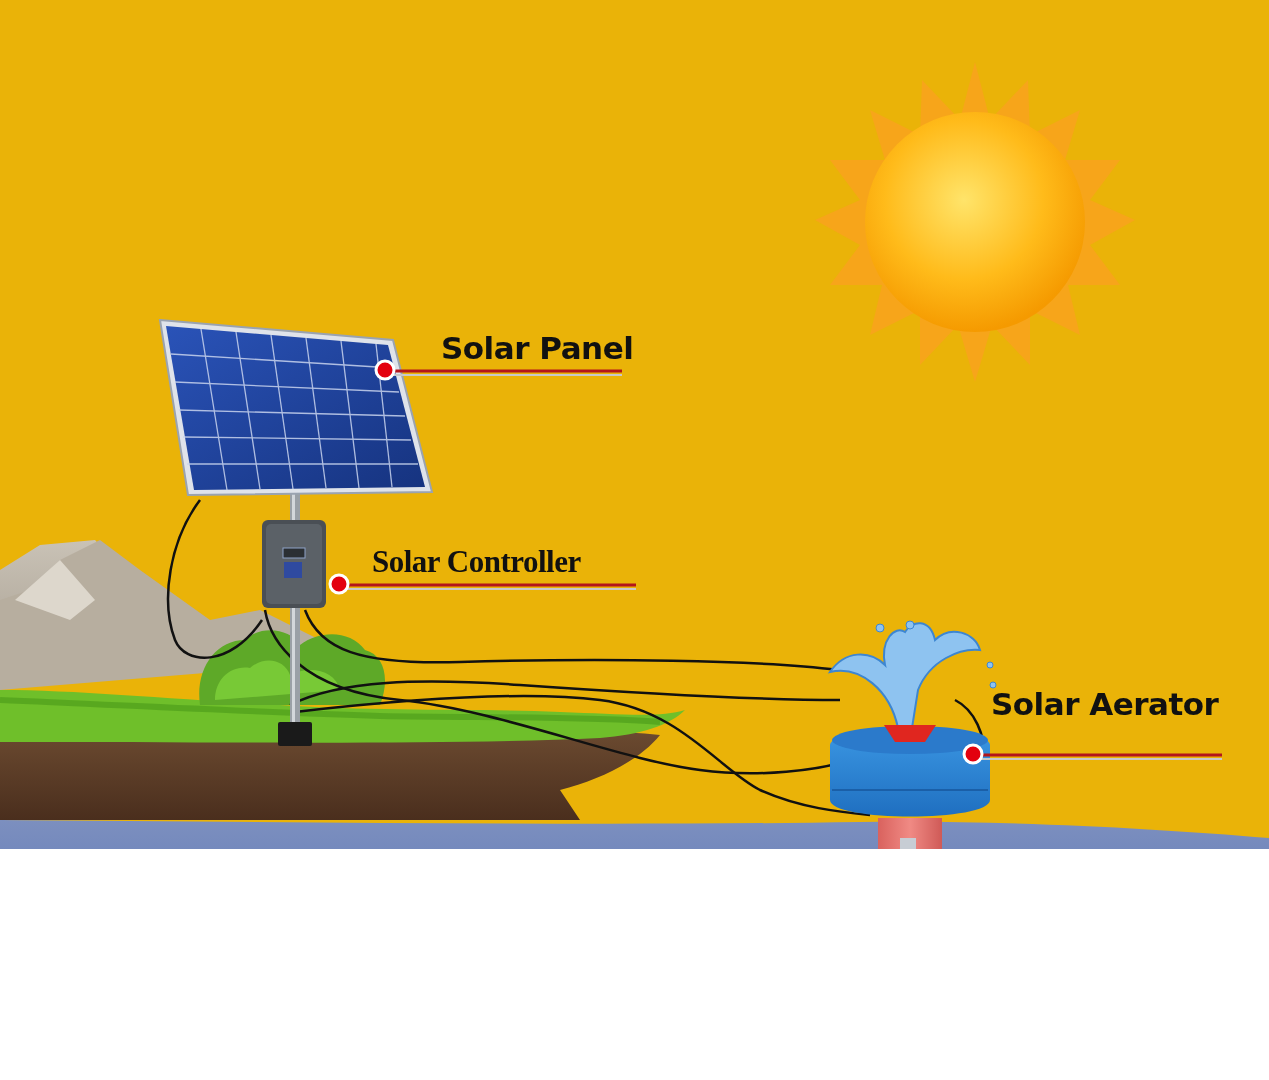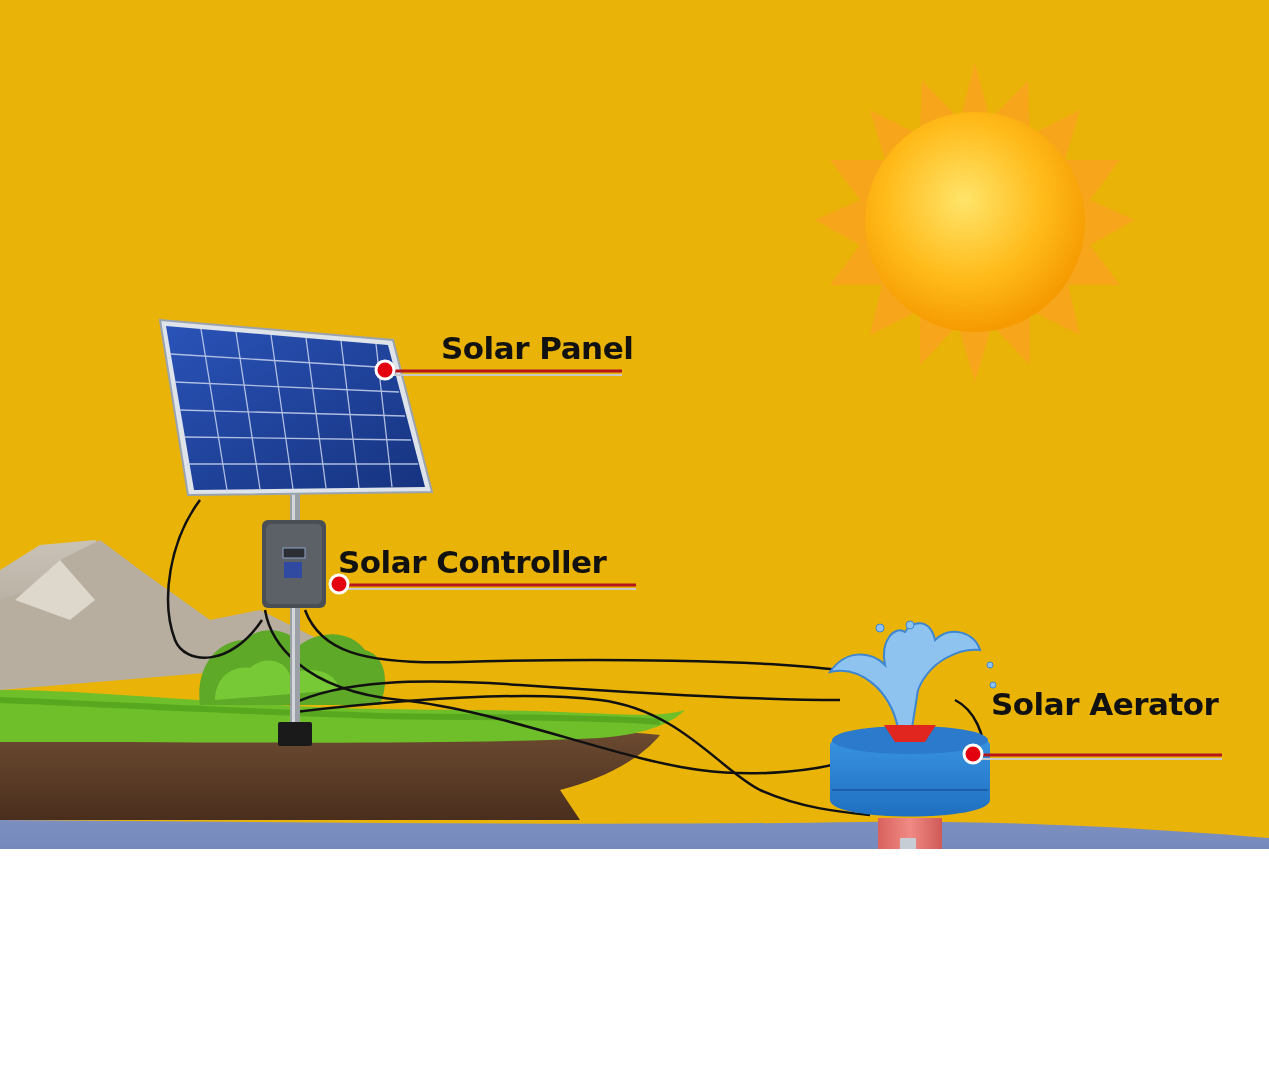--- a/index.html
+++ b/index.html
@@ -159,15 +159,15 @@
       <line x1="340" y1="589" x2="636" y2="589" stroke="#c8c8c8" stroke-width="2"></line>
       <circle cx="339" cy="584" r="9" fill="#e3000f" stroke="#ffffff" stroke-width="3"></circle>
 
       <line x1="975" y1="755" x2="1222" y2="755" stroke="#b3151b" stroke-width="3"></line>
       <line x1="975" y1="759" x2="1222" y2="759" stroke="#c8c8c8" stroke-width="2"></line>
       <circle cx="973" cy="754" r="9" fill="#e3000f" stroke="#ffffff" stroke-width="3"></circle>
     </g>
   </svg>
 
   <div class="label" style="left:441px; top:330px;">Solar Panel</div>
-  <div class="label" style="left:338px; top:544px;">Solar Controller</div>
+  <div class="label" style="left:372px; top:544px;font-family:Liberation Serif, serif;">Solar Controller</div>
   <div class="label" style="left:991px; top:686px;">Solar Aerator</div>
 </div>
 
 </body></html>

